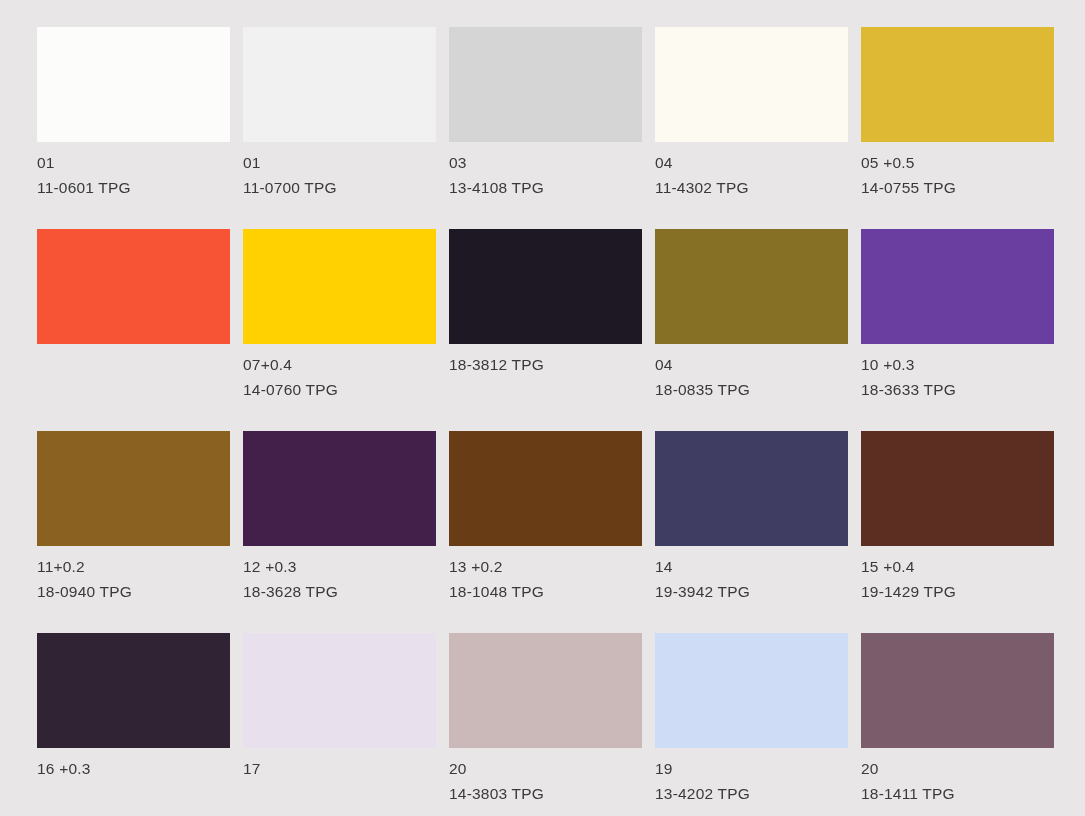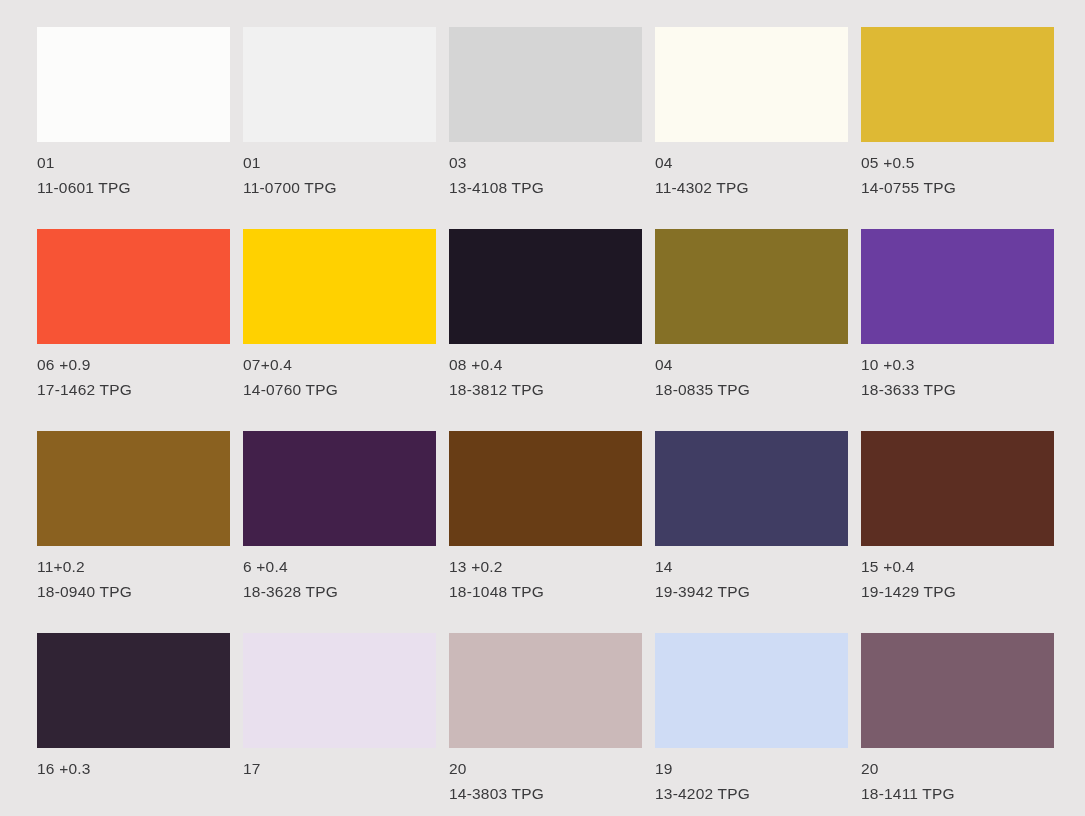--- a/index.html
+++ b/index.html
@@ -92,36 +92,31 @@
       </div>
       <div class="swatch-cell">
         <div class="swatch-chip" style="background: rgb(222, 185, 52);"></div>
         <div class="swatch-caption">
           <span class="swatch-index">05 +0.5</span>
           <span class="swatch-code">14-0755 TPG</span>
         </div>
       </div>
       <div class="swatch-cell">
         <div class="swatch-chip" style="background: rgb(247, 84, 53);"></div>
-        <div class="swatch-caption">
-          <span class="swatch-index">06 +0.9</span>
-          <span class="swatch-code">17-1462 TPG</span>
-        </div>
       </div>
       <div class="swatch-cell">
         <div class="swatch-chip" style="background: rgb(255, 209, 0);"></div>
         <div class="swatch-caption">
           <span class="swatch-index">07+0.4</span>
           <span class="swatch-code">14-0760 TPG</span>
         </div>
       </div>
       <div class="swatch-cell">
         <div class="swatch-chip" style="background: rgb(30, 23, 36);"></div>
         <div class="swatch-caption">
-          <span class="swatch-index">08 +0.4</span>
           <span class="swatch-code">18-3812 TPG</span>
         </div>
       </div>
       <div class="swatch-cell">
         <div class="swatch-chip" style="background: rgb(133, 112, 38);"></div>
         <div class="swatch-caption">
           <span class="swatch-index">04</span>
           <span class="swatch-code">18-0835 TPG</span>
         </div>
       </div>
@@ -135,21 +130,21 @@
       <div class="swatch-cell">
         <div class="swatch-chip" style="background: rgb(138, 97, 32);"></div>
         <div class="swatch-caption">
           <span class="swatch-index">11+0.2</span>
           <span class="swatch-code">18-0940 TPG</span>
         </div>
       </div>
       <div class="swatch-cell">
         <div class="swatch-chip" style="background: rgb(66, 32, 74);"></div>
         <div class="swatch-caption">
-          <span class="swatch-index">6 +0.4</span>
+          <span class="swatch-index">12 +0.3</span>
           <span class="swatch-code">18-3628 TPG</span>
         </div>
       </div>
       <div class="swatch-cell">
         <div class="swatch-chip" style="background: rgb(104, 61, 21);"></div>
         <div class="swatch-caption">
           <span class="swatch-index">13 +0.2</span>
           <span class="swatch-code">18-1048 TPG</span>
         </div>
       </div>

